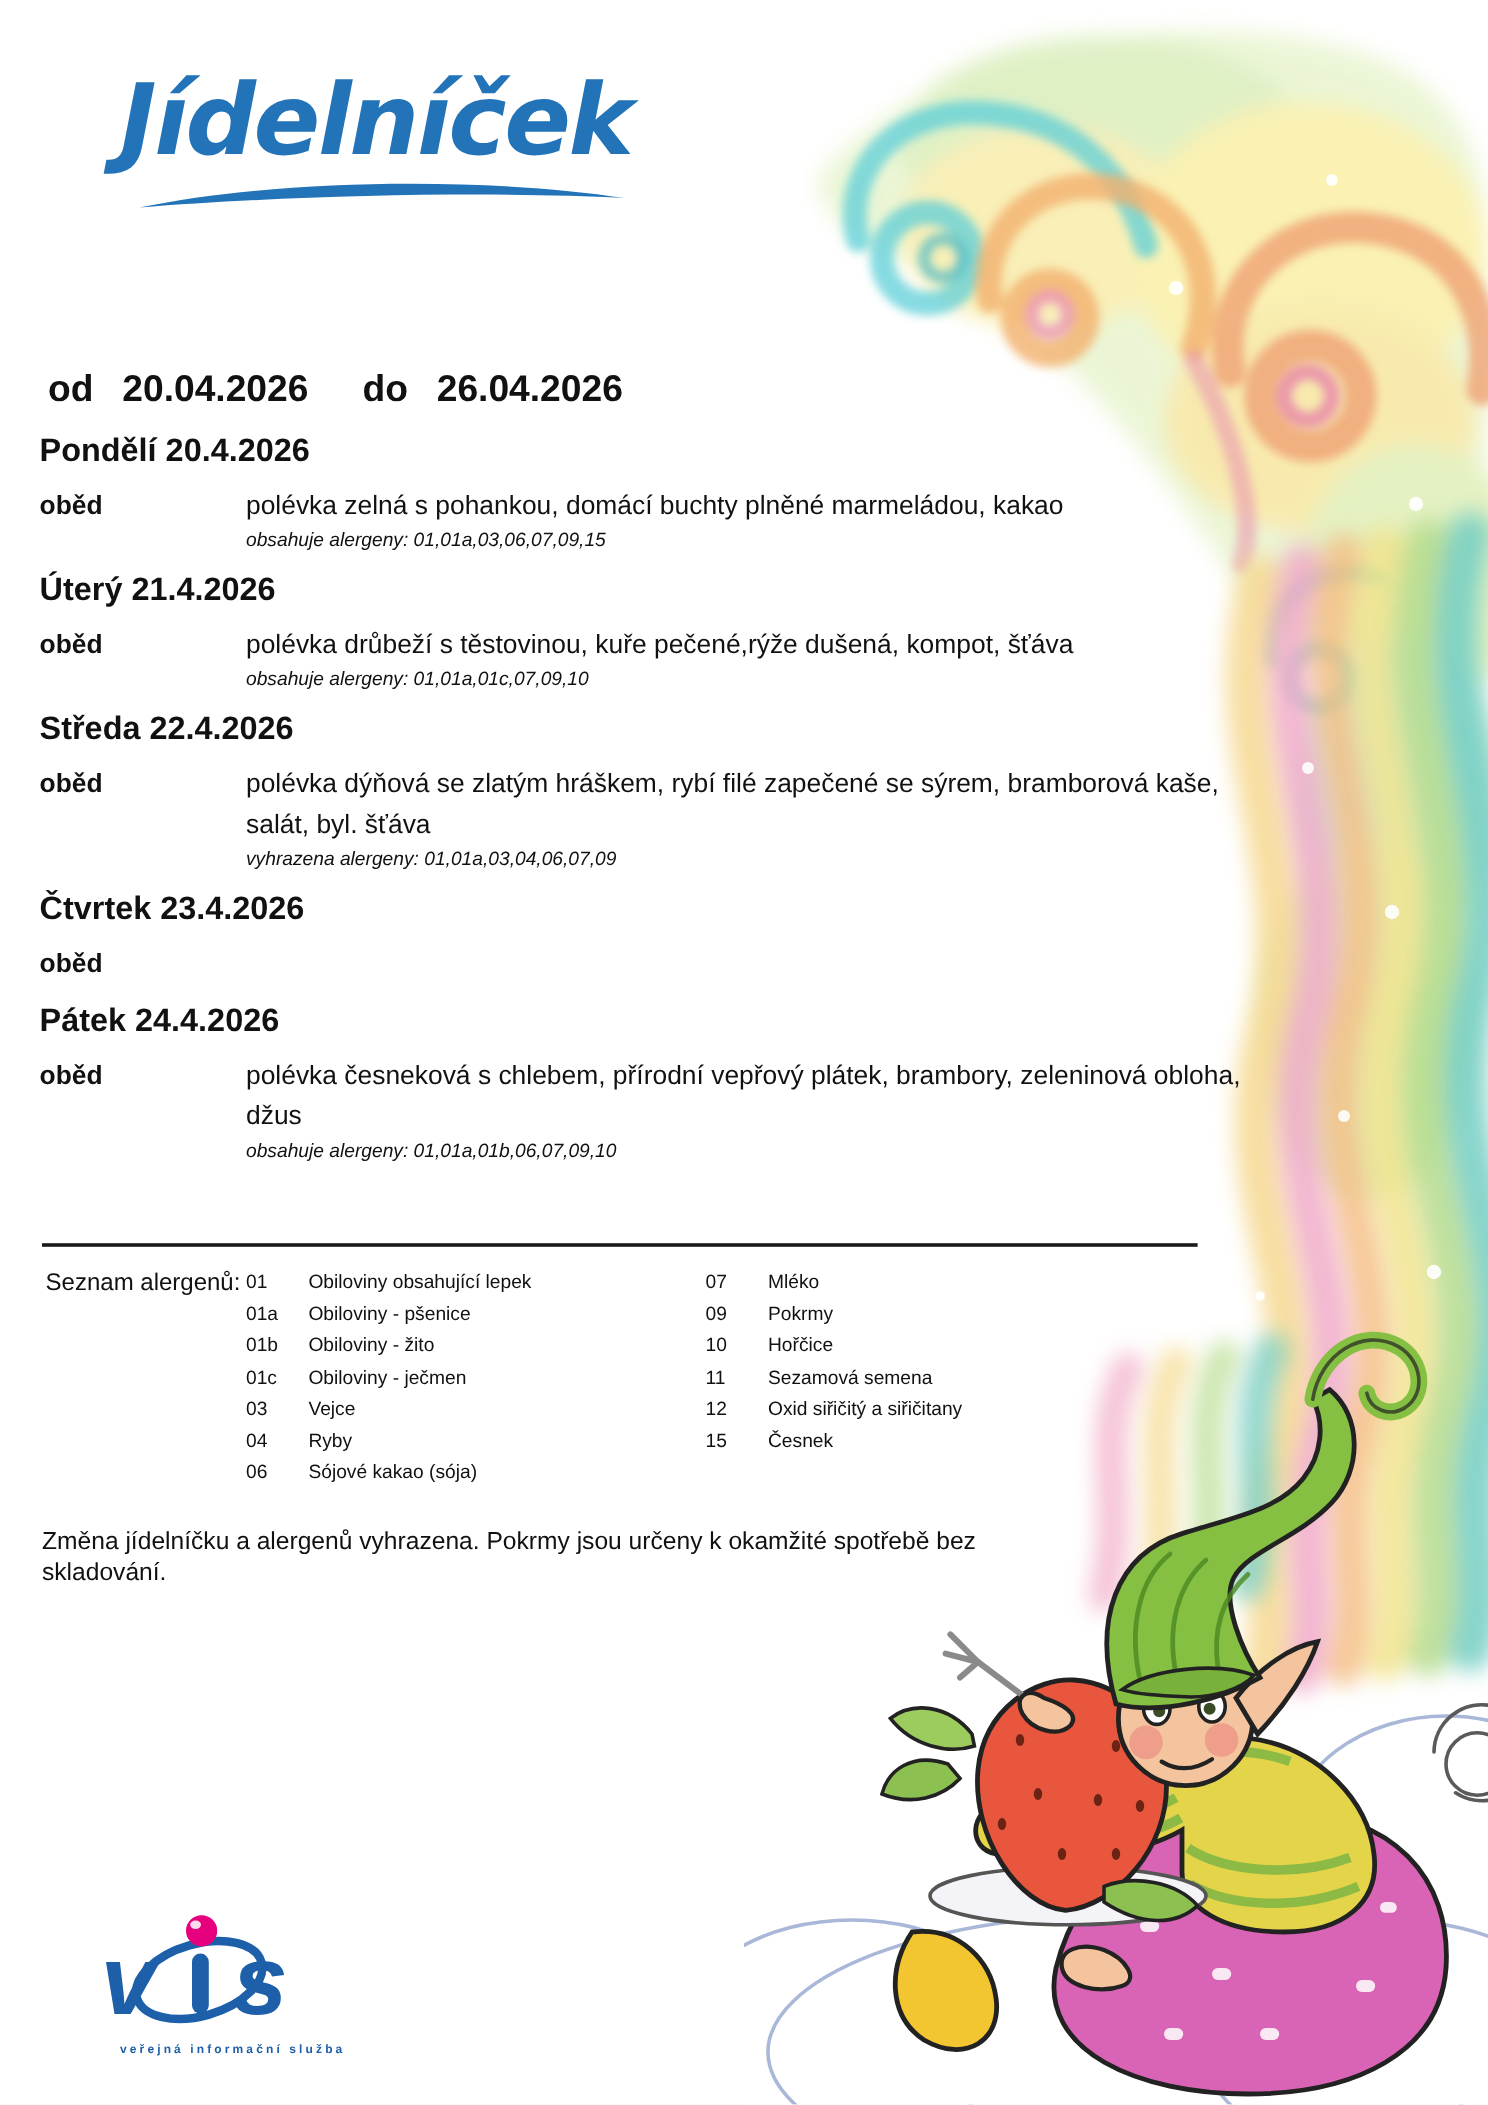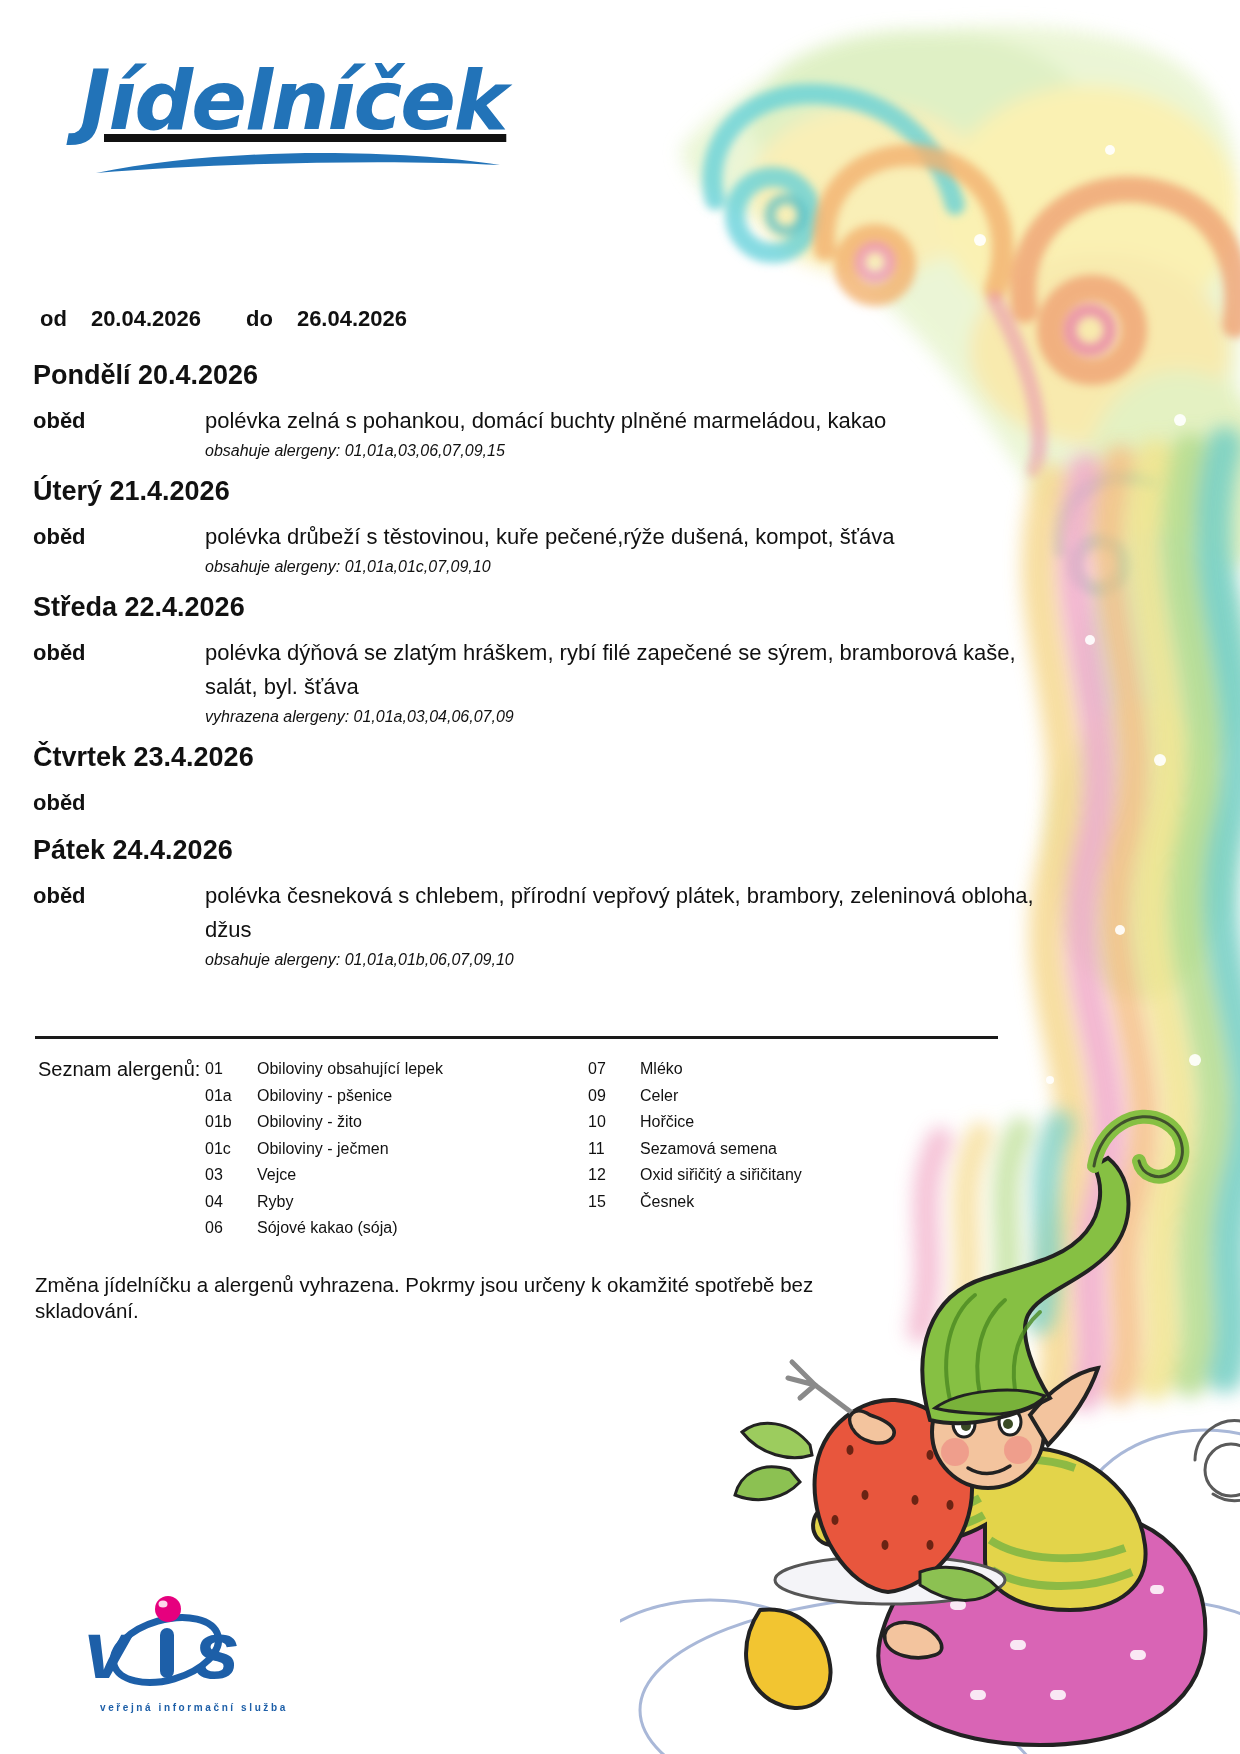--- a/index.html
+++ b/index.html
@@ -4,29 +4,29 @@
 <style>
   html,body{margin:0;padding:0;background:#e9e9e9;}
   .page{
     position:relative;width:1240px;height:1754px;margin:0 auto;
     background:#ffffff;overflow:hidden;
     font-family:"Liberation Sans", sans-serif;color:#111;
   }
   
   .artwork{position:absolute;top:0;right:0;width:620px;height:1754px;pointer-events:none;}
   
-  .logo-wrap{position:absolute;left:80px;top:52px;width:470px;text-decoration:underline;}
+  .logo-wrap{position:absolute;left:100px;top:52px;width:470px;}
   .logo-text{
     font-family:"DejaVu Sans", sans-serif;
     font-size:82px;font-weight:bold;font-style:italic;
     color:#2273b8;letter-spacing:-2px;line-height:1.2;
   }
   .logo-swoosh{display:block;margin:2px 0 0 8px;}
   
-  .date-range{position:absolute;left:40px;top:306px;font-size:22px;font-weight:bold;display:flex;align-items:flex-end;}
+  .date-range{position:absolute;left:40px;top:306px;font-size:31px;font-weight:bold;display:flex;align-items:flex-end;}
   .date-range .lbl{margin-right:24px;}
   .date-range .val{margin-right:45px;}
   .date-range .val:last-child{margin-right:12px;}
   
   .menu-col{position:absolute;left:33px;top:360px;width:1060px;}
   .day{margin-bottom:15px;}
   .day h2{font-size:27px;line-height:31px;margin:0 0 13px 0;font-weight:bold;}
   .meal-row{display:flex;align-items:flex-start;}
   .meal-label{width:172px;flex:0 0 172px;font-size:22px;font-weight:bold;line-height:34px;}
   .meal-body{width:860px;}
@@ -300,21 +300,21 @@
     <span class="code">04</span>
     <span class="name">Ryby</span>
     <span class="code">06</span>
     <span class="name">Sójové kakao (sója)</span>
   </div>
 
   <div class="legend-col legend-col2">
     <span class="code">07</span>
     <span class="name">Mléko</span>
     <span class="code">09</span>
-    <span class="name">Celer</span>
+    <span class="name">Pokrmy</span>
     <span class="code">10</span>
     <span class="name">Hořčice</span>
     <span class="code">11</span>
     <span class="name">Sezamová semena</span>
     <span class="code">12</span>
     <span class="name">Oxid siřičitý a siřičitany</span>
     <span class="code">15</span>
     <span class="name">Česnek</span>
   </div>
 

